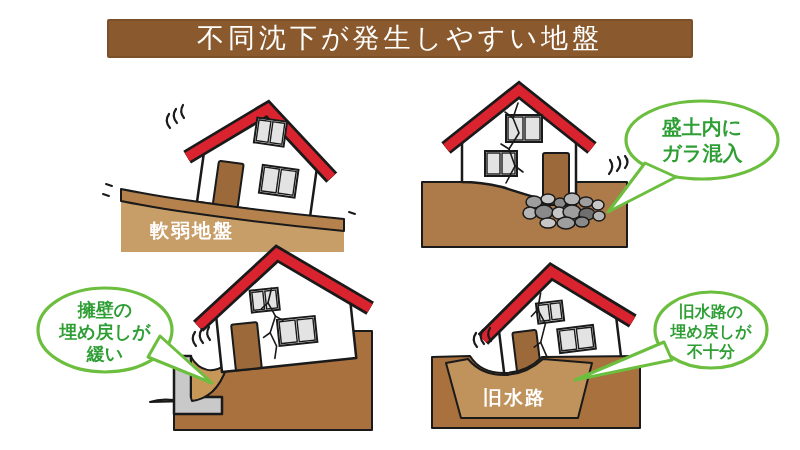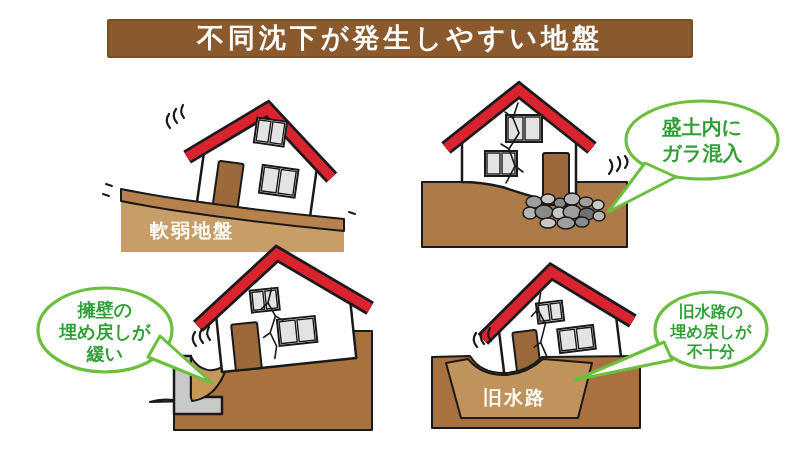--- a/index.html
+++ b/index.html
@@ -6,21 +6,21 @@
   .stage{
     position:relative;width:800px;height:450px;background:#ffffff;overflow:hidden;
     font-family:"Liberation Sans","DejaVu Sans",sans-serif;
   }
   .title-banner{
     position:absolute;left:107px;top:19px;width:586px;height:39px;
     background:#8a5a2e;border:2px solid #7b4f27;border-radius:2px;
     display:flex;align-items:center;justify-content:center;box-sizing:border-box;
   }
   .title-banner span{
-    color:#ffffff;font-size:27px;font-weight:bold;letter-spacing:4px;line-height:1;
+    color:#ffffff;font-size:27px;font-weight:normal;letter-spacing:4px;line-height:1;
   }
   svg{position:absolute;left:0;top:0;}
   .outline{stroke:#1a1a1a;stroke-linejoin:round;}
   .glabel{fill:#ffffff;font-size:19px;font-weight:bold;letter-spacing:2px;
           font-family:"Liberation Sans","DejaVu Sans",sans-serif;}
   .btext{fill:#2f9f35;font-weight:bold;text-anchor:middle;
          font-family:"Liberation Sans","DejaVu Sans",sans-serif;}
   .crack{fill:none;stroke:#1a1a1a;stroke-width:1.6;stroke-linecap:round;stroke-linejoin:round;}
   .sway{fill:none;stroke:#1a1a1a;stroke-width:2.2;stroke-linecap:round;}
   .roof-under{fill:none;stroke:#1a1a1a;stroke-width:15;stroke-linejoin:miter;}

